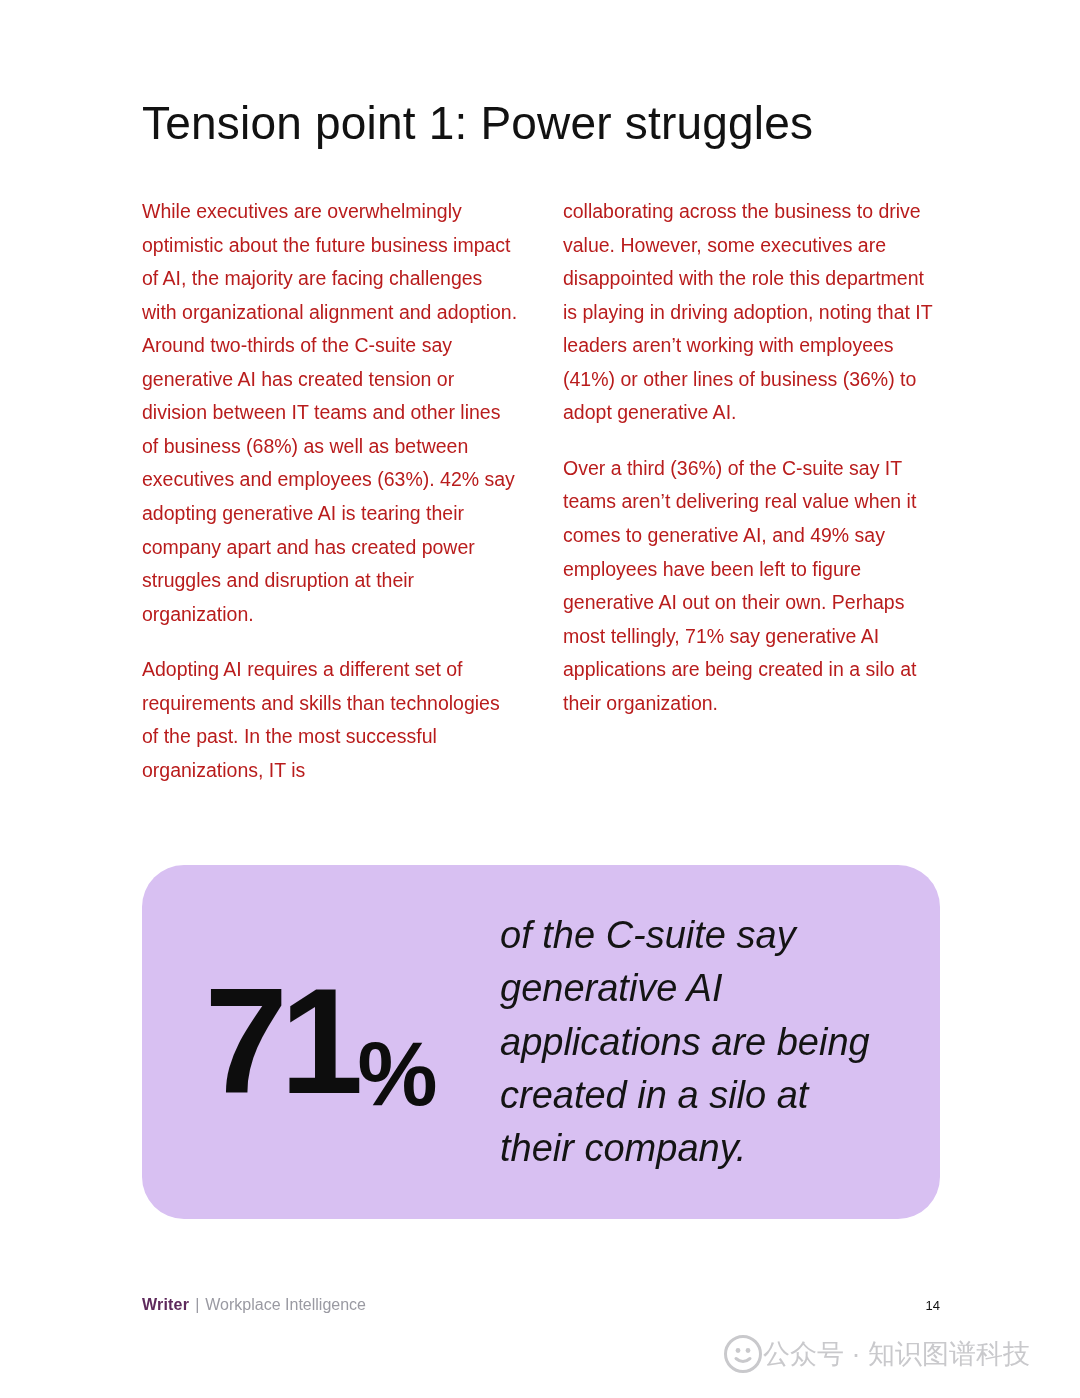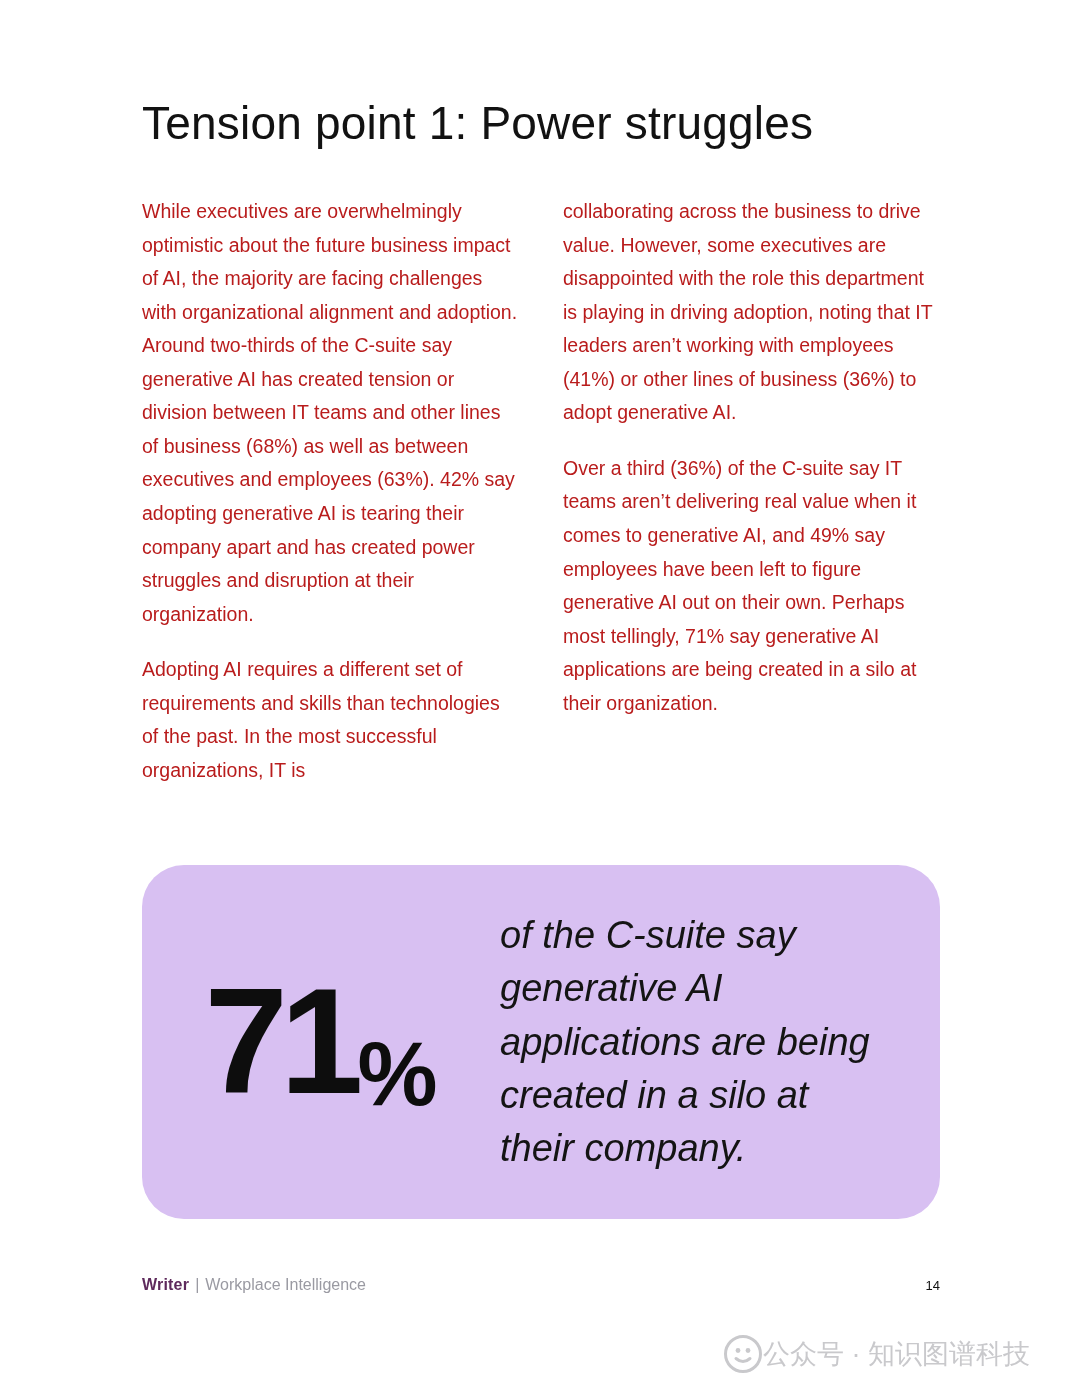--- a/index.html
+++ b/index.html
@@ -66,21 +66,21 @@
     line-height: 1.40;
     font-weight: 500;
     color: #141414;
     font-style: italic;
   }
 
   .footer {
     position: absolute;
     left: 142px;
     right: 140px;
-    bottom: 104px;
+    bottom: 84px;
     display: flex;
     justify-content: space-between;
     align-items: baseline;
     font-size: 16px;
   }
   .footer-left { display: flex; align-items: baseline; gap: 6px; }
   .brand { color: var(--brand, #5e2a5c); font-weight: 700; letter-spacing: 0.2px; }
   .footer-gray { color: #9a9aa2; }
   .page-number { font-size: 13px; font-weight: 500; color: #121212; }
 

